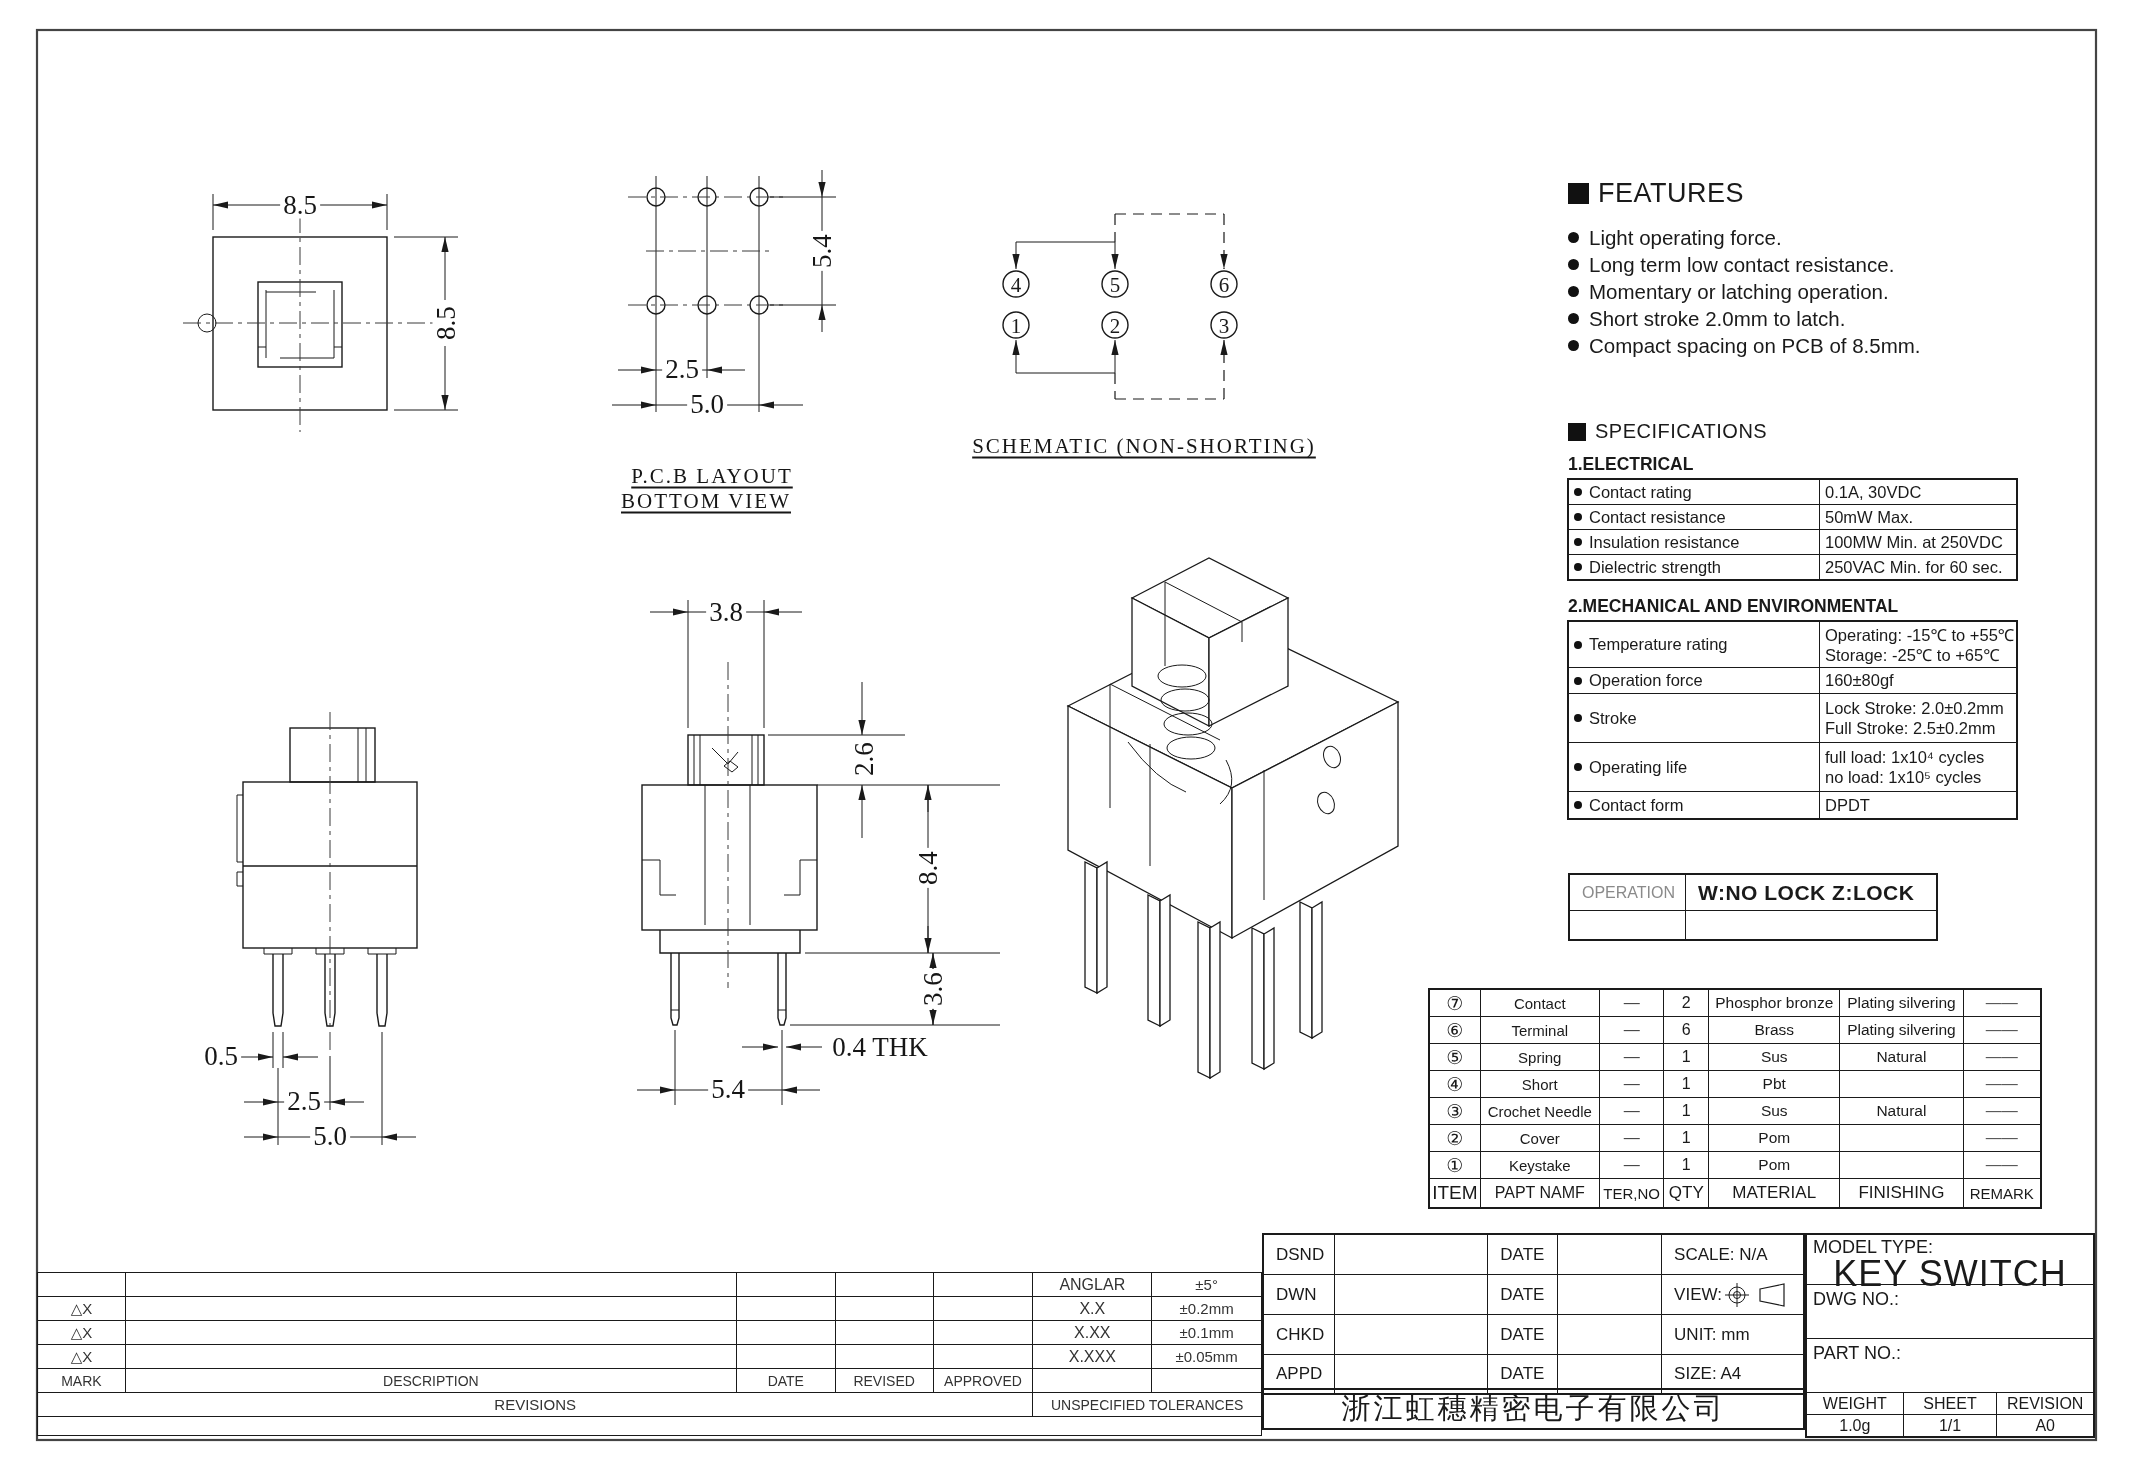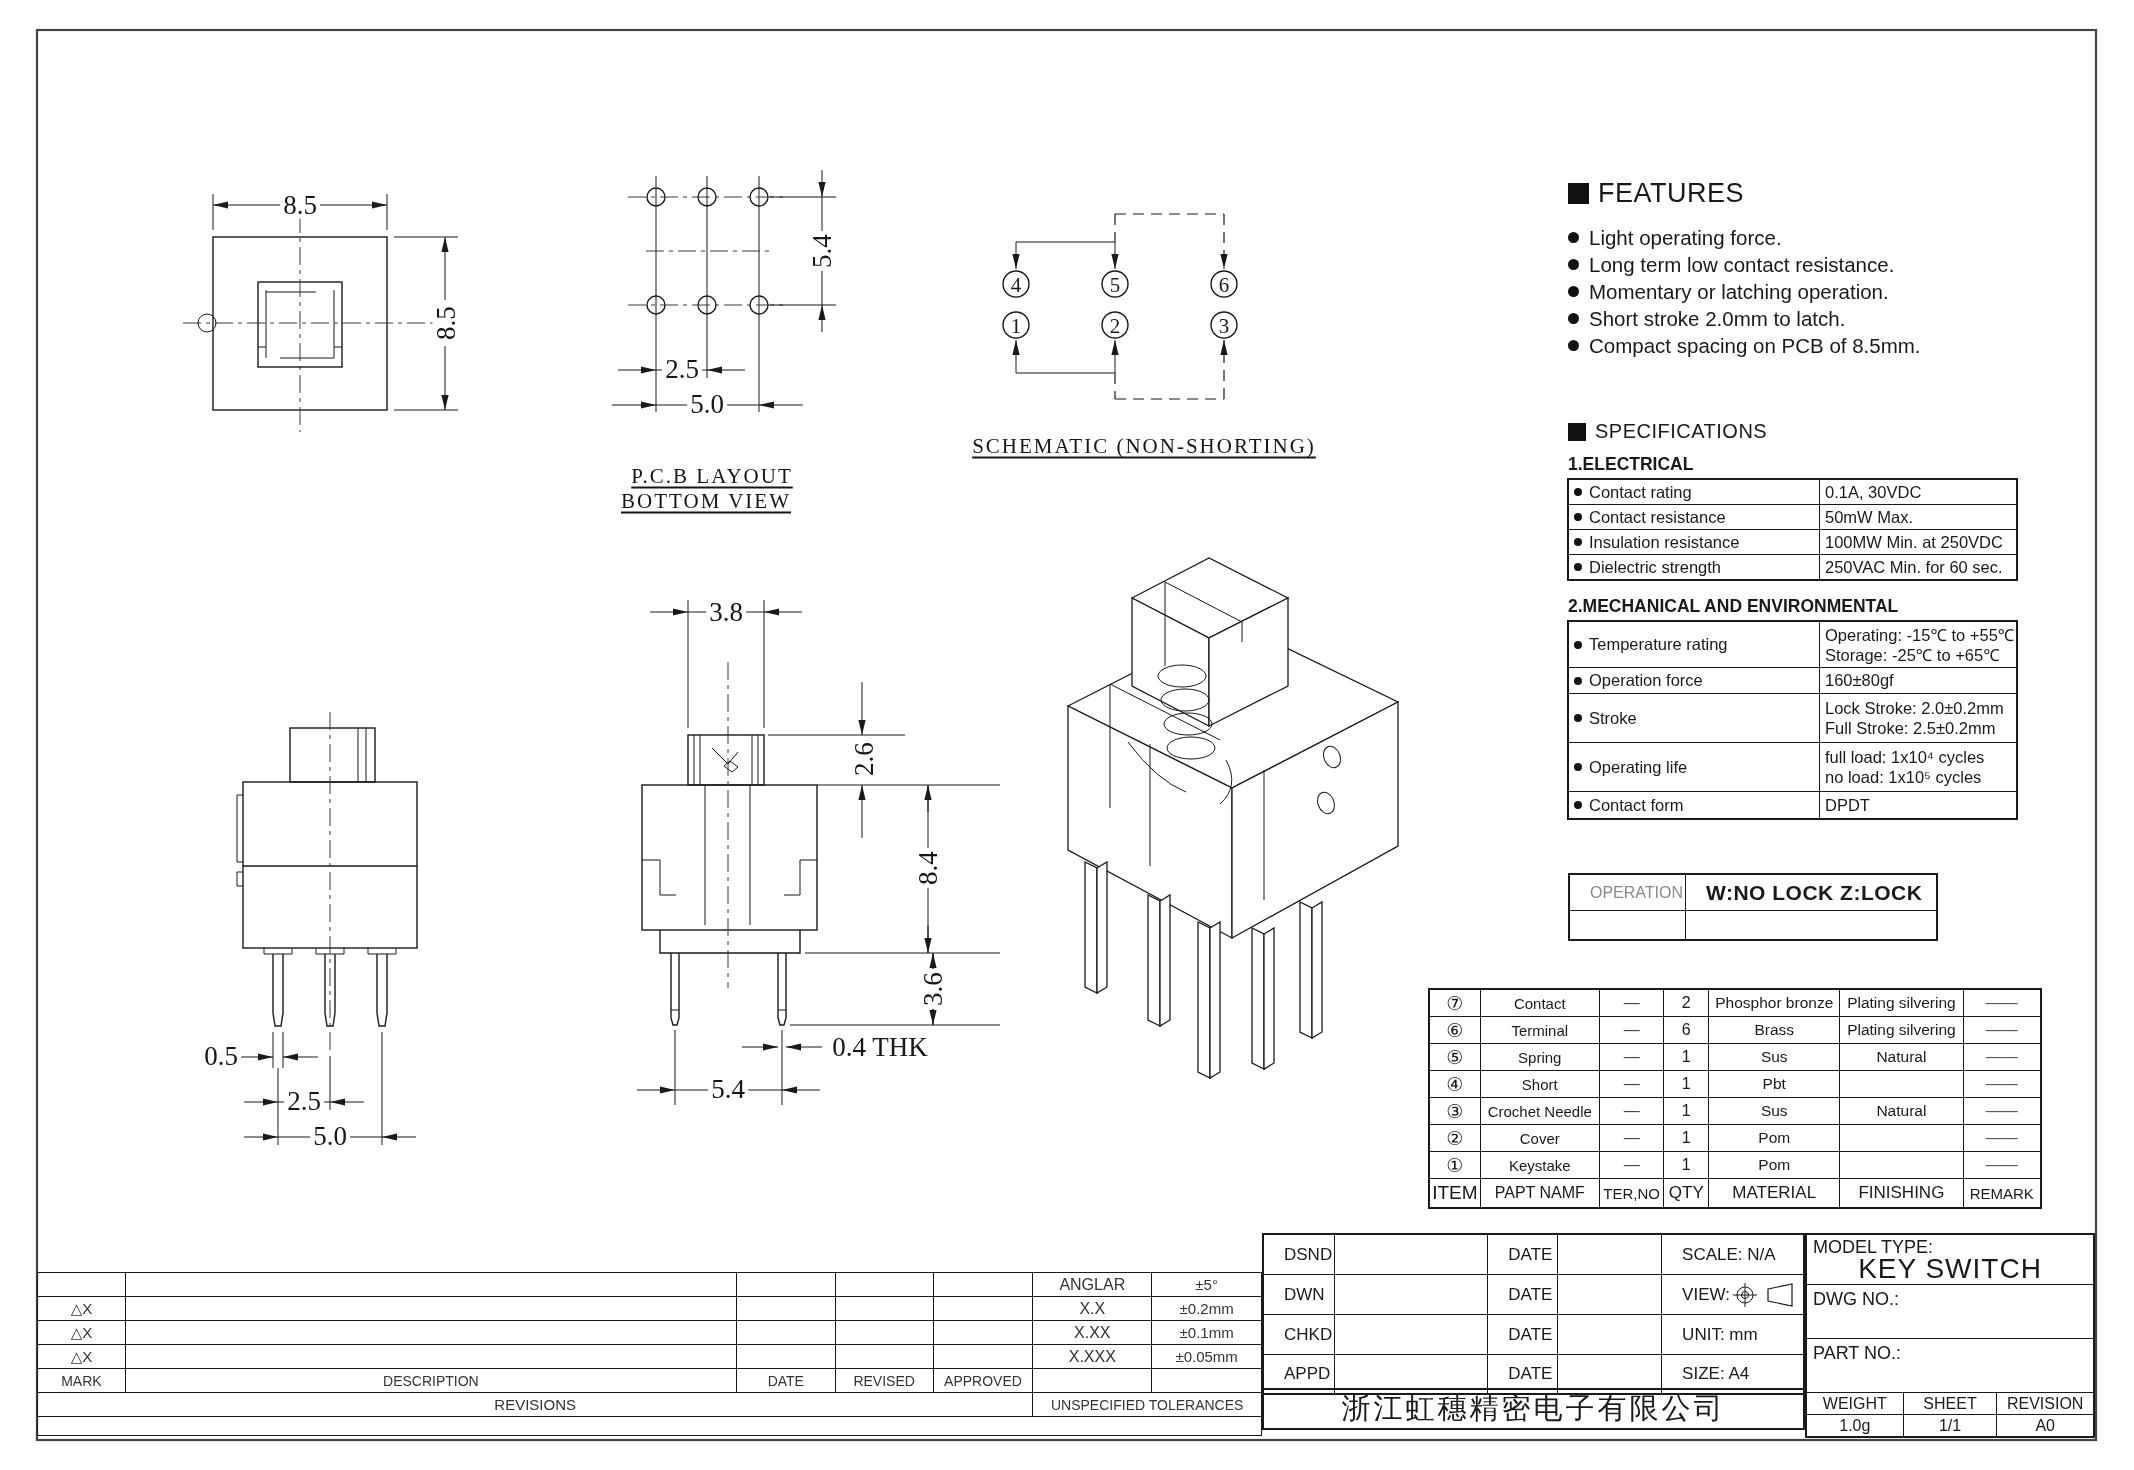--- a/index.html
+++ b/index.html
@@ -50,21 +50,21 @@
   .rrow:first-child{border-top:none}
   .rcell{box-sizing:border-box;border-left:1px solid #1a1a1a;display:flex;align-items:center;justify-content:center;
          overflow:hidden;white-space:nowrap}
   .rcell:first-child{border-left:none}
   .r0{width:87px}.r1{width:612px}.r2{width:99px}.r3{width:98px}.r4{width:100px}.r5{width:119px;font-size:16px}.r6{width:110px;font-size:15px}
   
   .tgrid{border:2px solid #1a1a1a}
   .trow{display:flex;border-top:1px solid #1a1a1a}
   .trow:first-child{border-top:none}
   .tcell{box-sizing:border-box;border-left:1px solid #1a1a1a;display:flex;align-items:center;
-         font-size:17px;padding-left:20px;overflow:hidden;white-space:nowrap}
+         font-size:17px;padding-left:12px;overflow:hidden;white-space:nowrap}
   .tcell:first-child{border-left:none}
   .t0{width:70px}.t1{width:155px}.t2{width:70px}.t3{width:105px}.t4{width:143px}
   .blocklabel{font-size:18px;white-space:nowrap}
 </style>
 </head>
 <body>
 
 <div class="sheet">
 
   <svg class="lw" width="2134" height="1470" viewBox="0 0 2134 1470">
@@ -527,21 +527,21 @@
         <div class="tcell t3"></div>
       <div class="tcell t4">SIZE: A4</div>
     </div>
   </div>
 
   <div class="abs" style="left:1262px;top:1388px;width:543px;height:42px;border:2px solid #1a1a1a;display:flex;align-items:center;justify-content:center;font-size:29px;letter-spacing:3px">浙江虹穗精密电子有限公司</div>
 
   <div class="abs tgrid" style="left:1805px;top:1233px;width:290px">
     <div class="trow" style="height:49px;position:relative;display:block">
       <div class="abs blocklabel" style="left:6px;top:2px">MODEL TYPE:</div>
-      <div class="abs" style="left:0;top:18px;width:100%;text-align:center;font-size:28px;letter-spacing:1px">KEY SWITCH</div>
+      <div class="abs" style="left:0;top:18px;width:100%;text-align:center;font-size:36px;letter-spacing:1px">KEY SWITCH</div>
     </div>
     <div class="trow" style="height:53px;position:relative;display:block">
       <div class="abs blocklabel" style="left:6px;top:4px">DWG NO.:</div>
     </div>
     <div class="trow" style="height:53px;position:relative;display:block">
       <div class="abs blocklabel" style="left:6px;top:4px">PART NO.:</div>
     </div>
     <div class="trow" style="height:21px">
       <div class="tcell" style="width:97px;justify-content:center;padding:0;font-size:16px">WEIGHT</div>
       <div class="tcell" style="width:95px;justify-content:center;padding:0;font-size:16px">SHEET</div>

